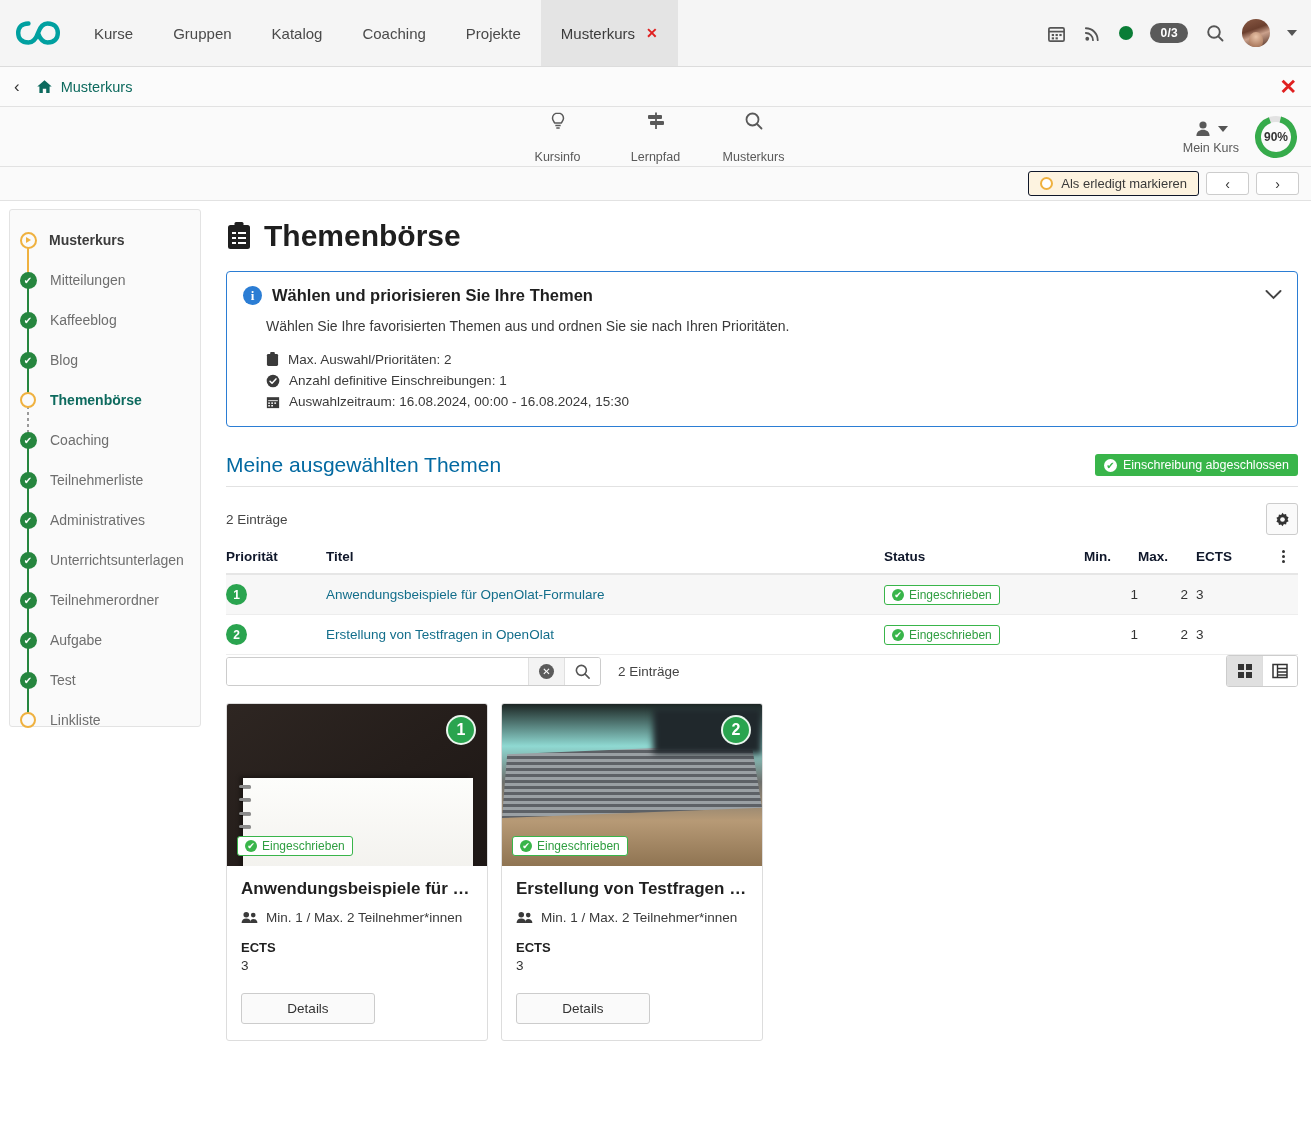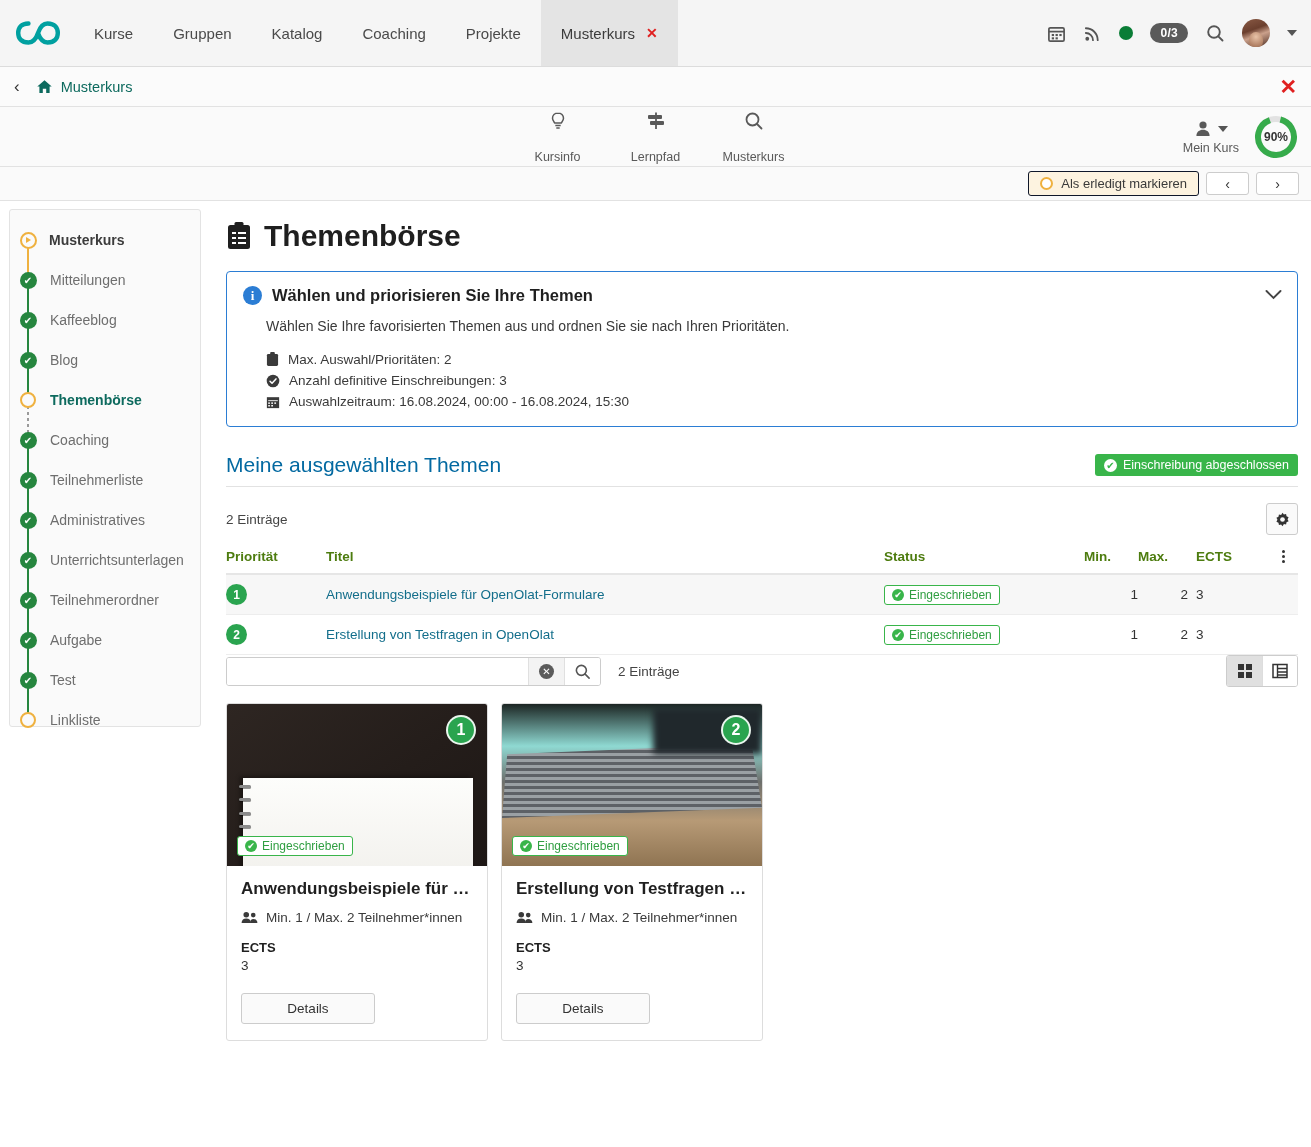--- a/index.html
+++ b/index.html
@@ -233,21 +233,21 @@
   .tabletop { display: flex; align-items: center; margin-bottom: 14px; }
   .entries { font-size: 13.5px; color: #444; }
   .gearbtn {
     margin-left: auto; width: 32px; height: 32px;
     border: 1px solid #ccc; background: #fafafa; border-radius: 3px;
     display: flex; align-items: center; justify-content: center; cursor: pointer;
   }
 
   table.themen { width: 100%; border-collapse: collapse; }
   table.themen th {
-    text-align: left; font-size: 13.5px; font-weight: bold; color: #4d7c0f;
+    text-align: left; font-size: 13.5px; font-weight: bold; color: #0f172a;
     padding: 0 0 9px 0; border-bottom: 2px solid #e6e6e6;
   }
   table.themen td {
     font-size: 13.5px; padding: 9px 0; border-bottom: 1px solid #ededed;
   }
   table.themen tr.row-hover td { background: #f7f7f7; }
   .prio {
     width: 21px; height: 21px; border-radius: 50%; background: #2aa44f;
     color: #fff; font-size: 12px; font-weight: bold;
     display: flex; align-items: center; justify-content: center;
@@ -618,21 +618,21 @@
               <rect x="1" y="2" width="12" height="13" rx="1.5" fill="#3a3a3a"></rect>
               <rect x="4.5" y="0" width="5" height="3" rx="1" fill="#3a3a3a"></rect>
             </svg>
           <span>Max. Auswahl/Prioritäten: 2</span>
         </div>
         <div class="infoline">
           <svg width="14" height="14" viewBox="0 0 16 16">
               <circle cx="8" cy="8" r="7.2" fill="#3a3a3a"></circle>
               <path d="M4.6 8.2 L6.9 10.6 L11.4 5.6" fill="none" stroke="#fff" stroke-width="1.7" stroke-linecap="round" stroke-linejoin="round"></path>
             </svg>
-          <span>Anzahl definitive Einschreibungen: 3</span>
+          <span>Anzahl definitive Einschreibungen: 1</span>
         </div>
         <div class="infoline">
           <svg width="14" height="14" viewBox="0 0 16 16">
               <rect x="1" y="2.5" width="14" height="12.5" fill="#3a3a3a"></rect>
               <rect x="2.5" y="6" width="11" height="1" fill="#fff"></rect>
               <rect x="2.5" y="8.5" width="2" height="1.6" fill="#fff"></rect>
               <rect x="6" y="8.5" width="2" height="1.6" fill="#fff"></rect>
               <rect x="9.5" y="8.5" width="2" height="1.6" fill="#fff"></rect>
               <rect x="2.5" y="11.5" width="2" height="1.6" fill="#fff"></rect>
               <rect x="6" y="11.5" width="2" height="1.6" fill="#fff"></rect>

